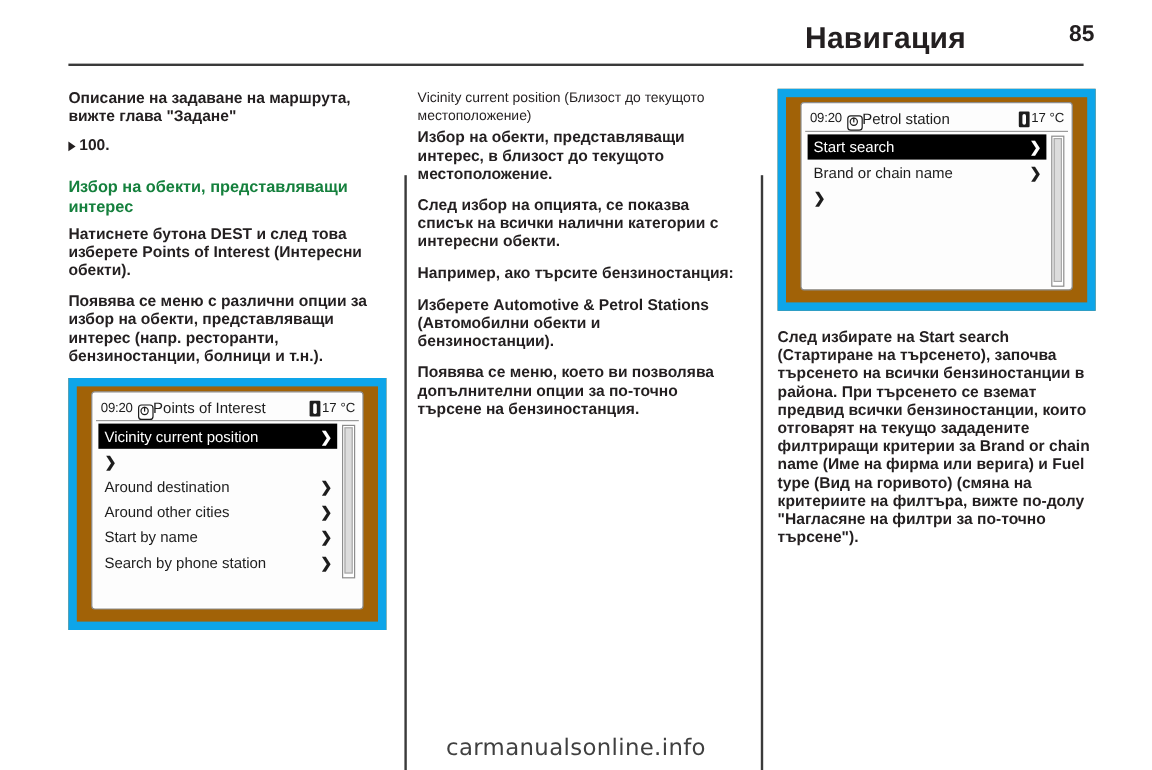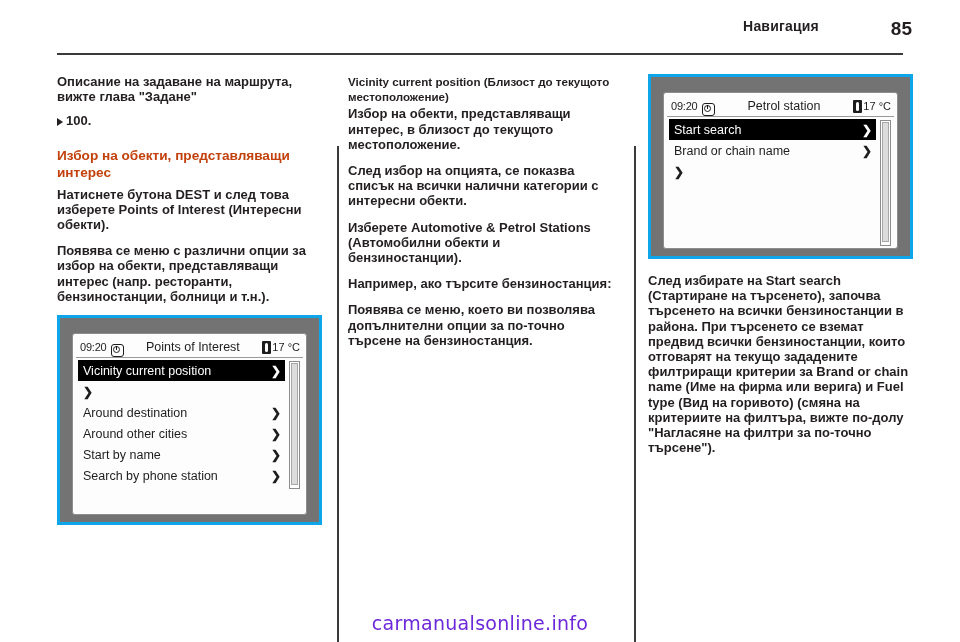--- a/index.html
+++ b/index.html
@@ -19,23 +19,23 @@
   
   .page-header {
     position: absolute;
     left: 48px;
     top: 18px;
     width: 864px;
     height: 32px;
   }
   .page-header .title {
     position: absolute;
-    right: 93px;
+    right: 107px;
     top: 0;
-    font-size: 14px;
+    font-size: 25px;
     font-weight: bold;
     letter-spacing: .2px;
     white-space: nowrap;
   }
   .page-header .pageno {
     position: absolute;
     right: 0;
     top: 0;
     font-size: 19px;
     font-weight: bold;
@@ -84,48 +84,48 @@
     line-height: 15.2px;
     font-weight: bold;
     color: #231f20;
   }
   p.body.tight { margin-bottom: 9px; }
   h2.sec {
     margin: 18px 0 6px 0;
     font-size: 13.6px;
     line-height: 17px;
     font-weight: bold;
-    color: #c2410c;
+    color: #15803d;
   }
   h3.sub {
     margin: 0 0 2px 0;
     font-size: 11.6px;
     line-height: 15.2px;
-    font-weight: bold;
+    font-weight: normal;
   }
   .arrowref {
     font-size: 11px;
     font-weight: bold;
   }
   .tri {
     display: inline-block;
     width: 0; height: 0;
     border-left: 6px solid #231f20;
     border-top: 4px solid transparent;
     border-bottom: 4px solid transparent;
     position: relative;
     top: 1px;
     margin-right: 3px;
   }
 
   
   .shotwrap {
-    border: 3px solid #0ea5e9;
-    background: #737373;
-    padding: 15px 12px;
+    border: 7px solid #0ea5e9;
+    background: #a16207;
+    padding: 4px 12px;
     box-sizing: border-box;
   }
   .shot {
     border: 1px solid #8d8d8d;
     border-radius: 3px;
     background: #fdfdfd;
     box-sizing: border-box;
     padding: 3px;
     box-shadow: inset 0 0 0 1px #ffffff;
   }
@@ -166,21 +166,21 @@
   }
   .clock-icon::after {
     content: "";
     position: absolute;
     left: 4.2px; top: 1.6px;
     width: 1.3px; height: 3.6px;
     background: #1d1d1d;
   }
   .shot-title {
     flex: 1;
-    text-align: center;
+    text-align: left;
     font-size: 12.5px;
     color: #1d1d1d;
     white-space: nowrap;
   }
   .shot-temp {
     font-size: 11px;
     color: #1d1d1d;
     white-space: nowrap;
     display: flex;
     align-items: center;
@@ -250,21 +250,21 @@
   }
 
   
   .watermark {
     position: absolute;
     left: 0;
     bottom: 8px;
     width: 960px;
     text-align: center;
     font-size: 19px;
-    color: #6d28d9;
+    color: #404040;
     letter-spacing: .3px;
     font-family: "DejaVu Sans", sans-serif;
   }
 </style>
 </head>
 <body>
 
 <div class="page-header">
   <div class="title">Навигация</div>
   <div class="pageno">85</div>
@@ -334,22 +334,22 @@
 
       </div>
     </div>
 
   </div>
 
   <div class="col col-2">
     <h3 class="sub">Vicinity current position (Близост до текущото местоположение)</h3>
     <p class="body">Избор на обекти, представляващи интерес, в близост до текущото местоположение.</p>
     <p class="body">След избор на опцията, се показва списък на всички налични категории с интересни обекти.</p>
+    <p class="body">Например, ако търсите бензиностанция:</p>
     <p class="body">Изберете Automotive &amp; Petrol Stations (Автомобилни обекти и бензиностанции).</p>
-    <p class="body">Например, ако търсите бензиностанция:</p>
     <p class="body">Появява се меню, което ви позволява допълнителни опции за по-точно търсене на бензиностанция.</p>
   </div>
 
   <div class="col col-3">
 
     <div class="shotwrap" style="width:265px;height:185px;">
       <div class="shot" style="height:157px;">
 
         <div class="shot-header">
           <span class="shot-clock">09:20</span>

